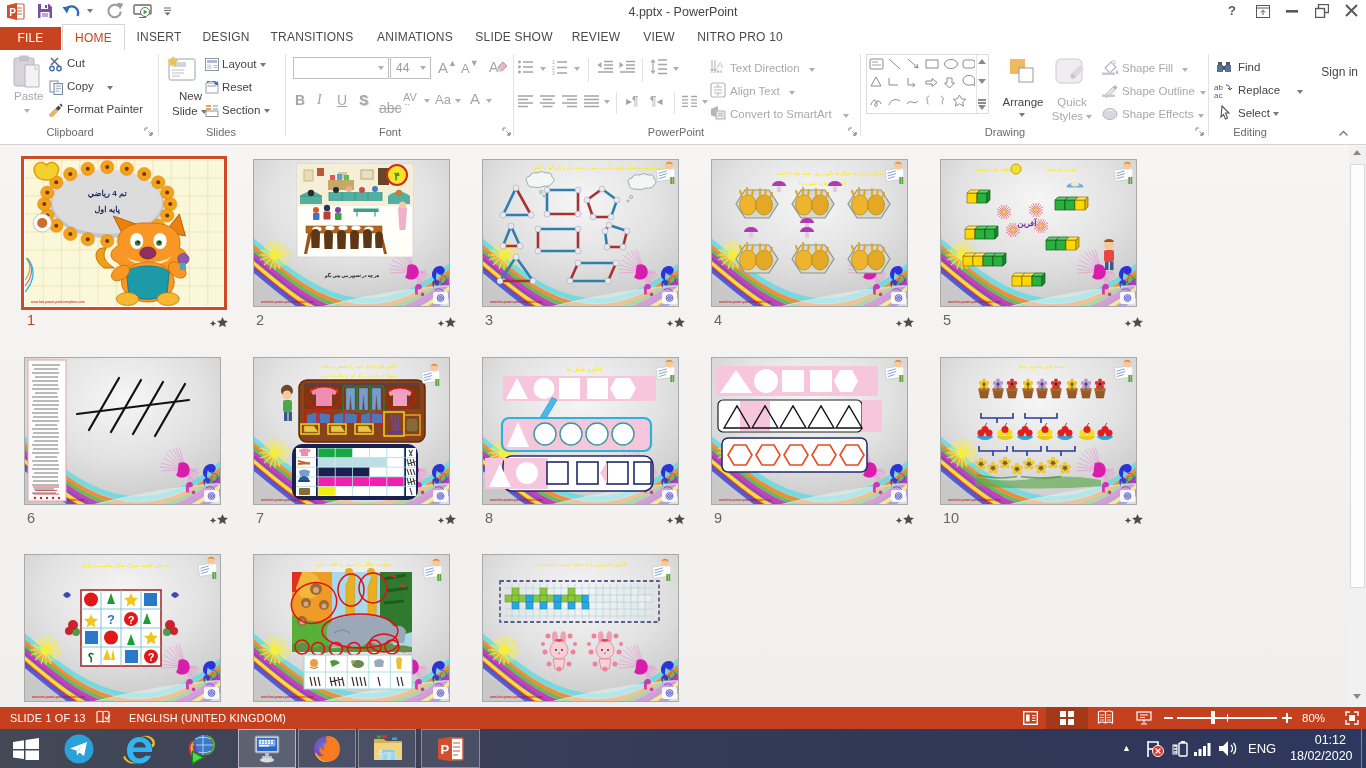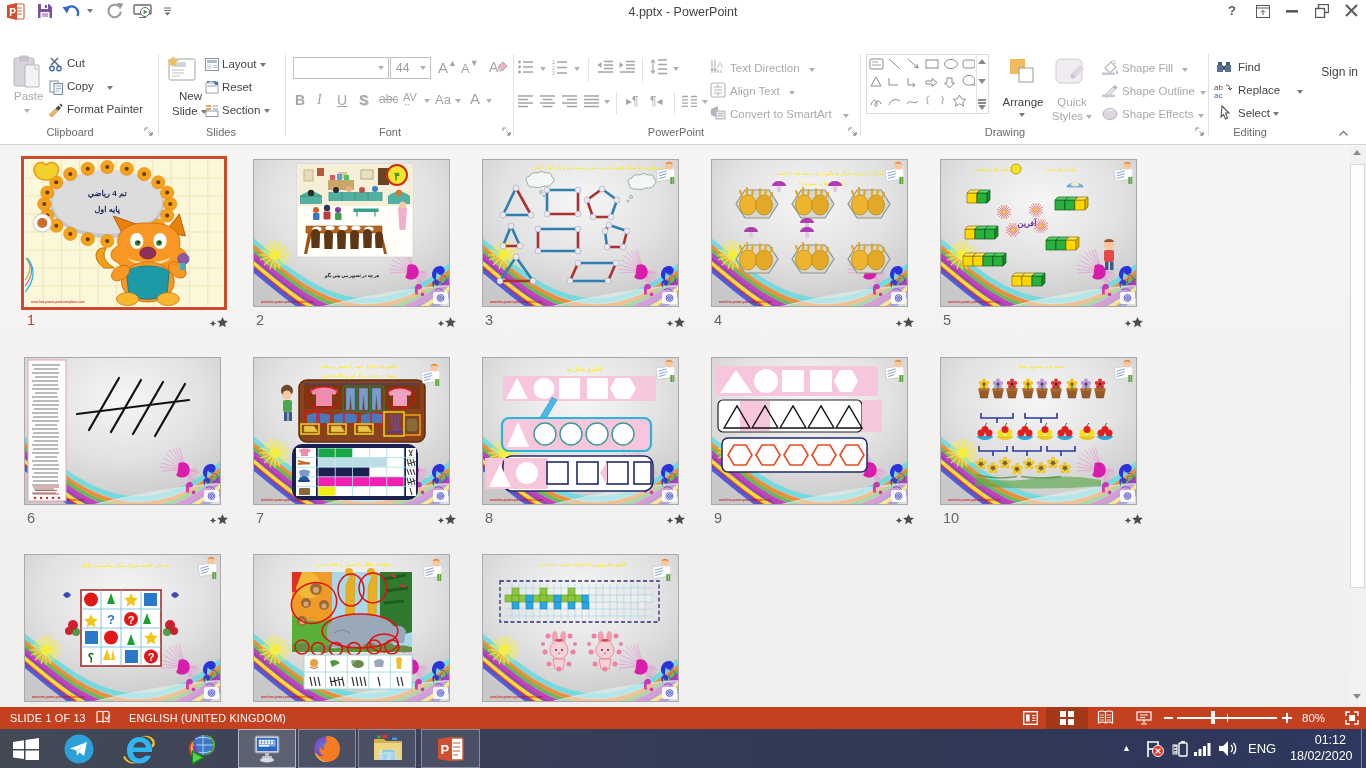--- a/index.html
+++ b/index.html
@@ -175,20 +175,32 @@
       <rect width="12" height="2.6" fill="#595959"></rect>
     </svg>
 <svg class="abs" style="left:1315px;top:4px" width="14" height="14" viewBox="0 0 14 14">
  <rect x="3.5" y="0.5" width="10" height="8" fill="none" stroke="#595959" stroke-width="1.4"></rect>
  <rect x="0.5" y="4.5" width="9" height="9" fill="#fff" stroke="#595959" stroke-width="1.4"></rect>
 </svg>
 <svg class="abs" style="left:1345px;top:4px" width="13" height="13" viewBox="0 0 13 13">
  <path d="M1,1 L12,12 M12,1 L1,12" stroke="#595959" stroke-width="2"></path>
 </svg>
 
+<div id="tabs">
+<div class="tab" id="tab-file">FILE</div>
+<div class="tab" id="tab-home" style="left:62px; width:63px;">HOME</div>
+<div class="tab" style="left:125px; width:68px;">INSERT</div>
+<div class="tab" style="left:193px; width:66px;">DESIGN</div>
+<div class="tab" style="left:259px; width:106px;">TRANSITIONS</div>
+<div class="tab" style="left:365px; width:100px;">ANIMATIONS</div>
+<div class="tab" style="left:464px; width:100px;">SLIDE SHOW</div>
+<div class="tab" style="left:564px; width:64px;">REVIEW</div>
+<div class="tab" style="left:628px; width:62px;">VIEW</div>
+<div class="tab" style="left:690px; width:100px;">NITRO PRO 10</div>
+</div>
 
 <div id="ribbon">
  
  <svg class="abs" style="left:13px;top:5px" width="28" height="34" viewBox="0 0 28 34">
   <rect x="1" y="3" width="20" height="28" rx="2" fill="#d7d3da" stroke="#b9b4bd"></rect>
   <rect x="6" y="0.5" width="10" height="6" rx="1.5" fill="#c6c1ca"></rect>
   <path d="M12,10 H26 V32 H12 Z" fill="#f4f2f5" stroke="#b9b4bd"></path>
   <path d="M21,10 l5,5 h-5 z" fill="#dcd8df"></path>
  </svg>
  <div class="abs gtxt" style="left:14px;top:40px;width:28px;text-align:center">Paste</div>
@@ -260,21 +272,21 @@
  <div class="abs" style="left:461px;top:8px;font-size:13px;color:#a5a5a5">A<span style="font-size:9px;vertical-align:7px">▼</span></div>
  <svg class="abs" style="left:489px;top:8px" width="19" height="18" viewBox="0 0 19 18">
   <text x="0" y="14" font-size="14" fill="#a5a5a5" font-family="Liberation Sans">A</text>
   <path d="M9,9 l5,-5 4,4 -5,5 z" fill="#e8b7c2" stroke="#b99"></path>
   <path d="M9,9 l4,4 -2,1.5 -4,-4 z" fill="#cfd6dc"></path>
  </svg>
  <div class="abs" style="left:295px;top:42px;font-size:14px;color:#a5a5a5;font-weight:bold">B</div>
  <div class="abs" style="left:317px;top:42px;font-size:14px;color:#a5a5a5;font-style:italic;font-family:'Liberation Serif',serif">I</div>
  <div class="abs" style="left:337px;top:42px;font-size:14px;color:#a5a5a5;text-decoration:underline">U</div>
  <div class="abs" style="left:359px;top:42px;font-size:14px;color:#a5a5a5;font-weight:bold;text-shadow:1px 1px 1px #ccc">S</div>
- <div class="abs" style="left:379px;top:42px;font-size:12px;color:#a5a5a5;text-decoration:line-through">abc</div>
+ <div class="abs" style="left:379px;top:50px;font-size:14px;color:#a5a5a5;text-decoration:line-through">abc</div>
  <div class="abs" style="left:403px;top:41px;font-size:11px;color:#a5a5a5">AV<br><span style="font-size:8px;position:relative;top:-7px">↔</span></div>
  <div class="abs darr garr" style="left:424px;top:49px"></div>
  <div class="abs" style="left:435px;top:42px;font-size:13px;color:#a5a5a5">Aa</div>
  <div class="abs darr garr" style="left:455px;top:49px"></div>
  <div class="abs" style="left:470px;top:40px;font-size:15px;color:#a5a5a5">A</div>
  <div class="abs darr garr" style="left:486px;top:49px"></div>
  <div class="glabel" style="left:340px;width:100px">Font</div>
  <svg class="launch" style="left:502px" width="10" height="10" viewBox="0 0 10 10">
   <path d="M1,1 H4 M1,1 V4 M8,5 V8 H5 M8,8 L4.5,4.5 M8,8 l0,-2.6 m0,2.6 l-2.6,0" stroke="#8b8b8b" fill="none"></path>
  </svg>

